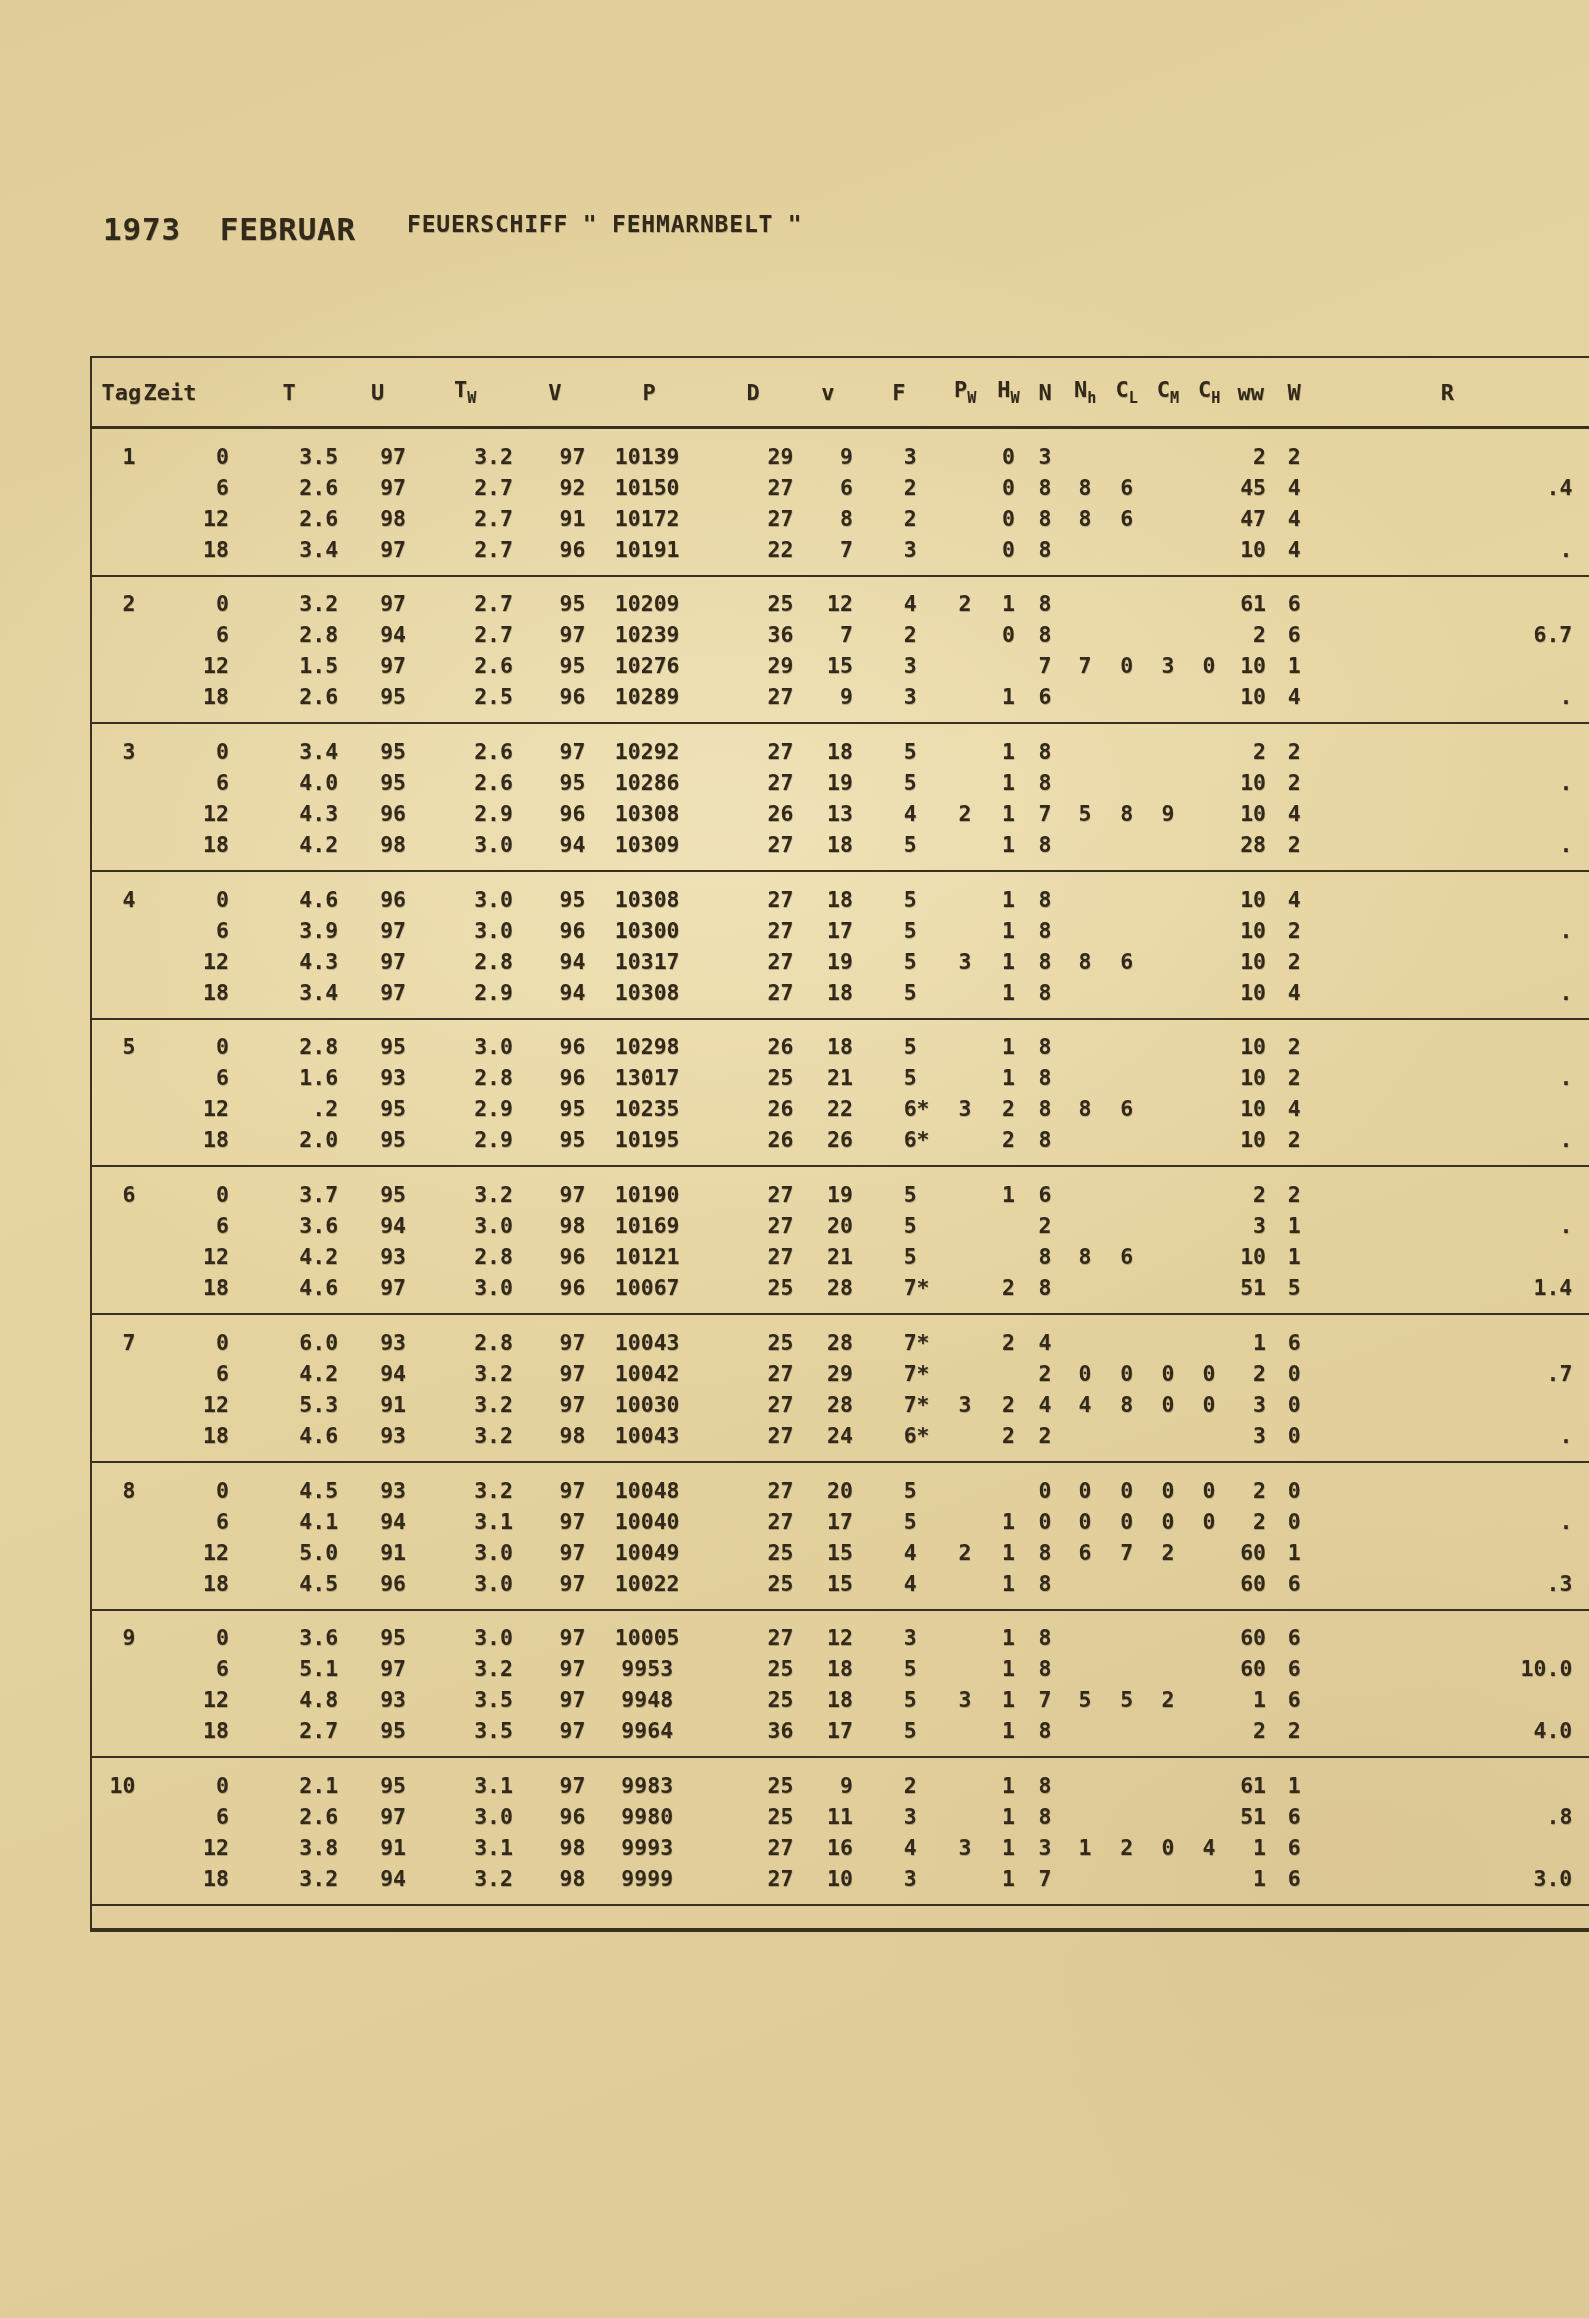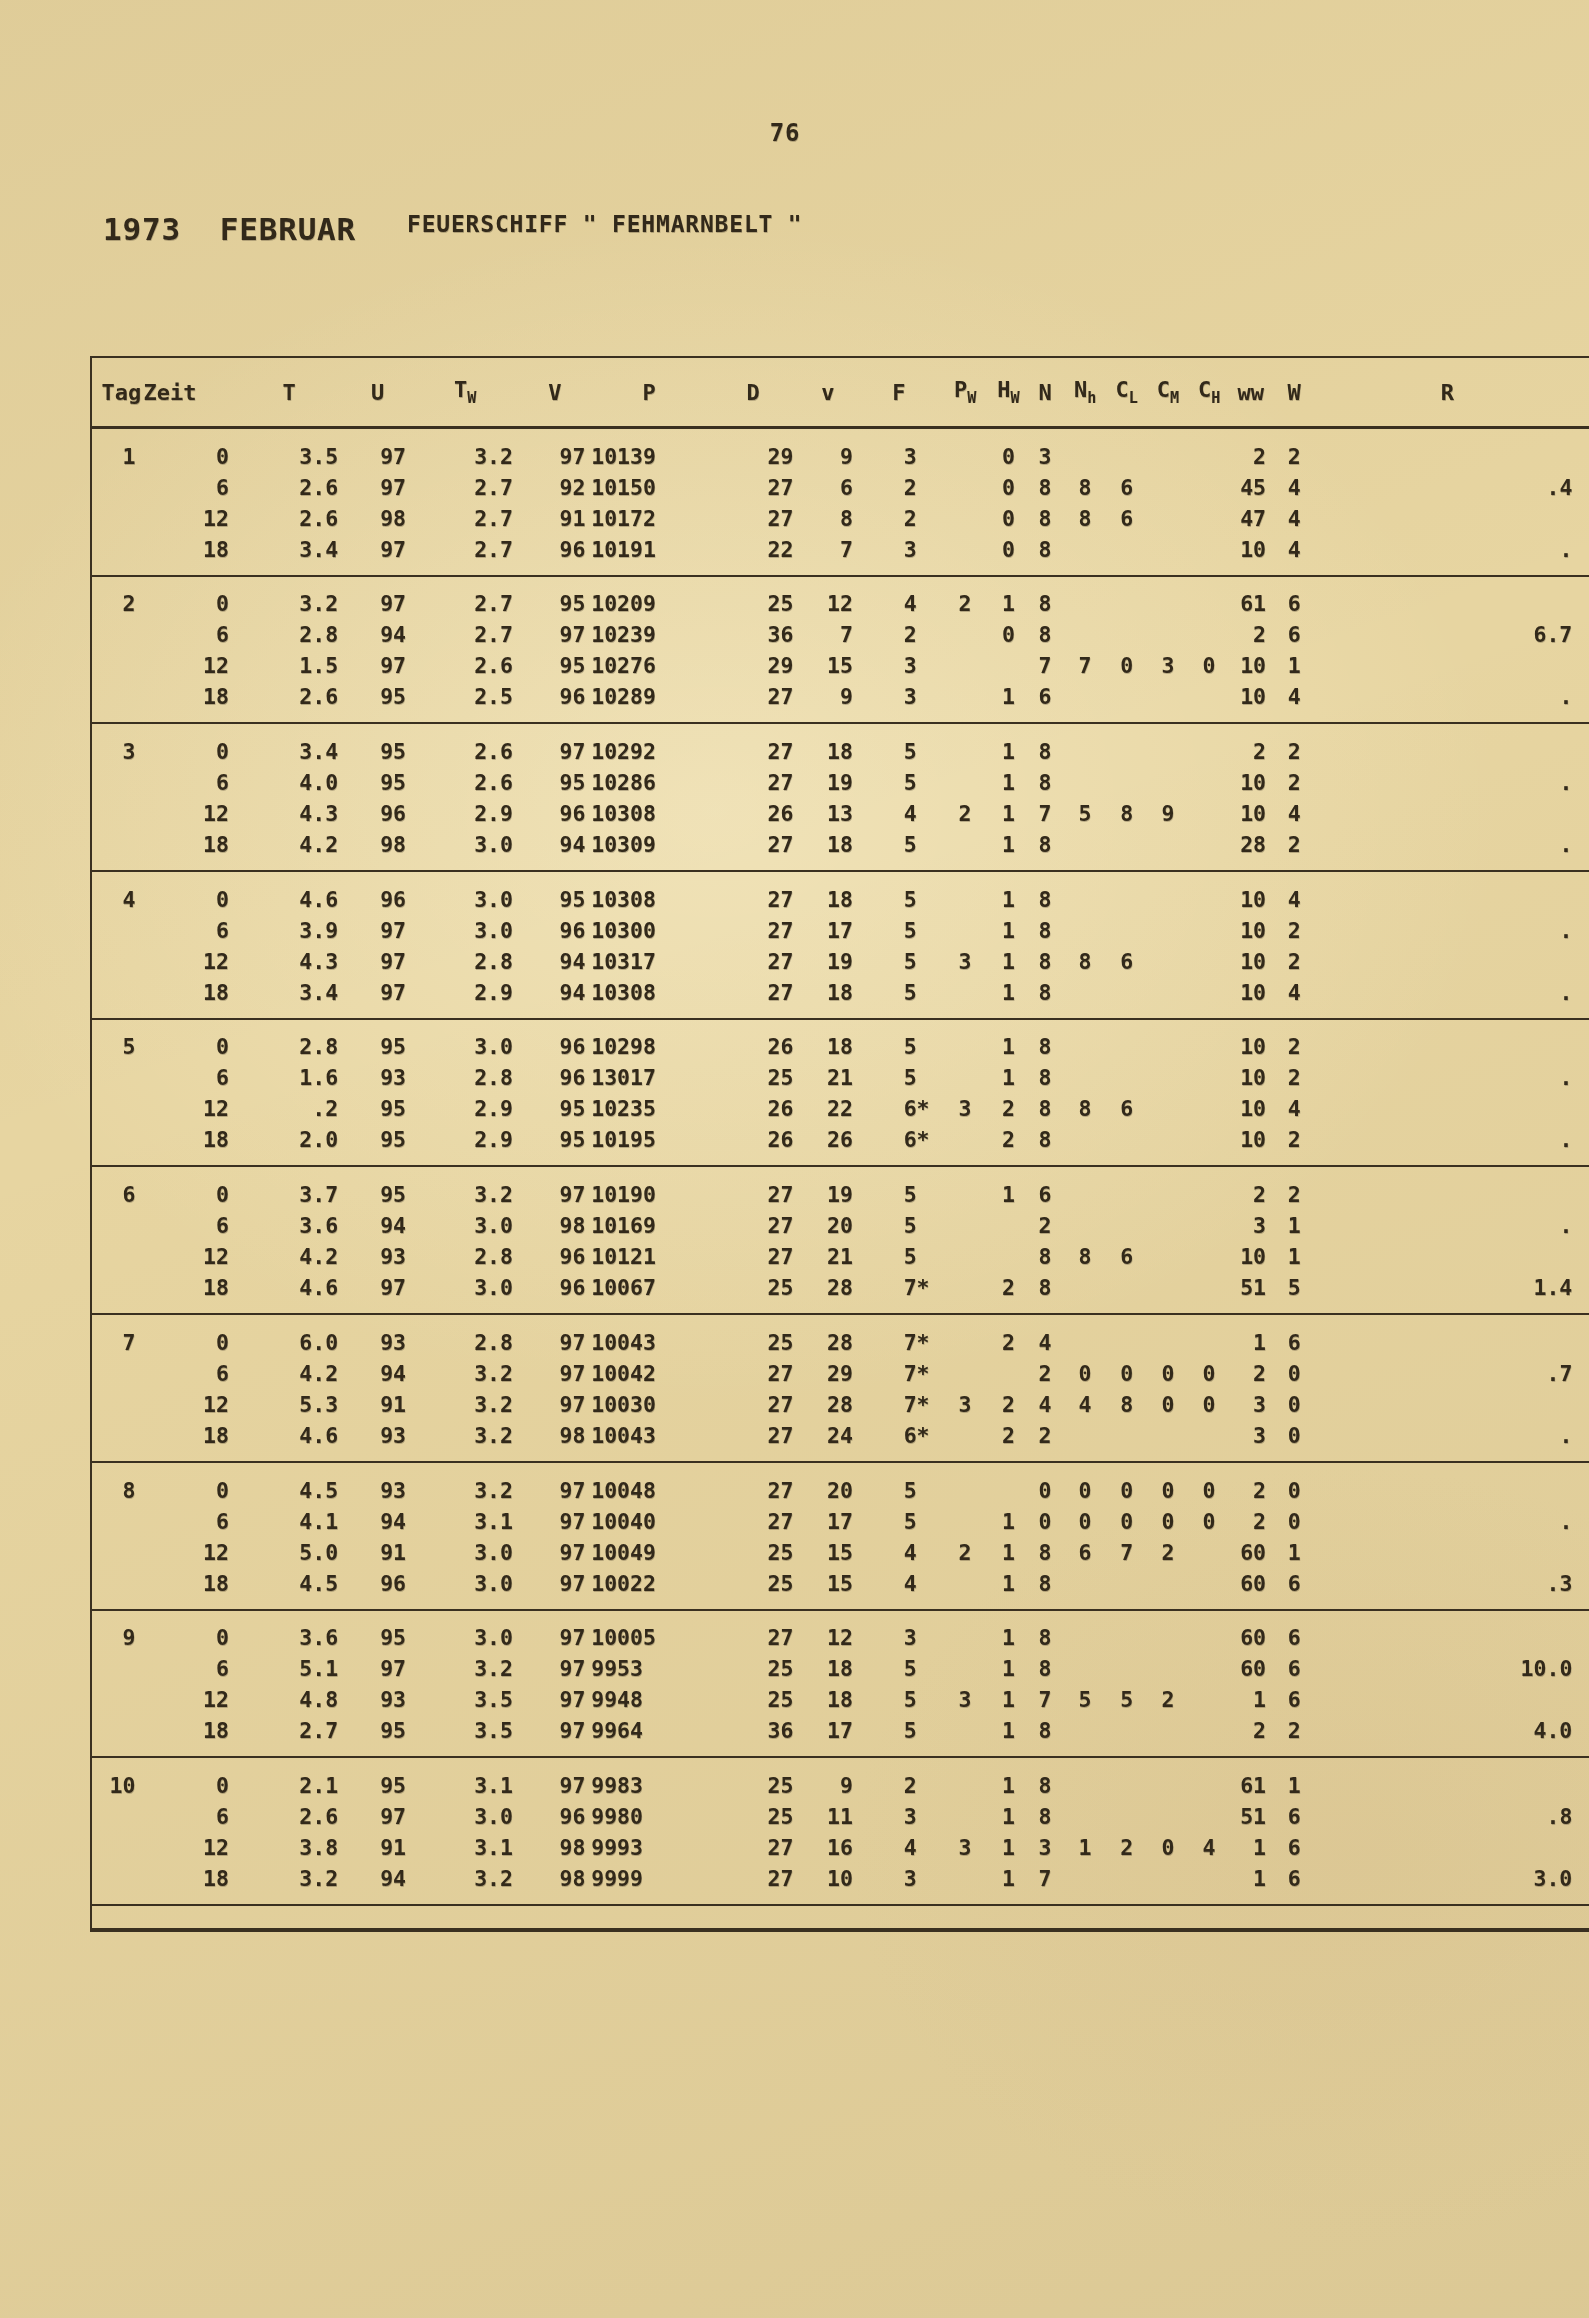--- a/index.html
+++ b/index.html
@@ -50,34 +50,33 @@
   tbody.day tr:last-child td { padding-bottom:11px; }
   tbody.empty td { height:95px; }
   .sub { font-size:15px; vertical-align:-5.6px; }
 
   td.c-Tag  { text-align:right; padding-right:8px; }
   td.c-Zeit { text-align:right; padding-right:4.8px; }
   td.c-T    { text-align:right; padding-right:6.4px; }
   td.c-U    { text-align:right; padding-right:4.8px; }
   td.c-Tw   { text-align:right; padding-right:6.4px; }
   td.c-V    { text-align:right; padding-right:4.8px; }
-  td.c-P    { text-align:left; padding-right:4.8px; }
+  td.c-P    { text-align:center; padding-right:4.8px; }
   td.c-D    { text-align:right; padding-right:4.8px; }
   td.c-v    { text-align:right; padding-right:4.8px; }
   td.c-F    { text-align:left;  padding-left:46px; }
   td.c-Pw, td.c-Hw, td.c-N, td.c-Nh, td.c-CL, td.c-CM, td.c-CH, td.c-W { text-align:center; }
   td.c-ww   { text-align:right; padding-right:6.4px; }
   td.c-R    { text-align:right; padding-right:6.4px; }
   td.c-spacer { }
 </style>
 </head>
 <body>
 
 <div class="page">
-  <div class="page-number ink">76</div>
   <div class="title-date ink">1973  FEBRUAR</div>
   <div class="title-station ink">FEUERSCHIFF " FEHMARNBELT "</div>
   <div class="table-frame">
     <table class="obs">
         <colgroup>
           <col style="width: 45px;">
           <col style="width: 79px;">
           <col style="width: 97px;">
           <col style="width: 58px;">
           <col style="width: 95px;">

